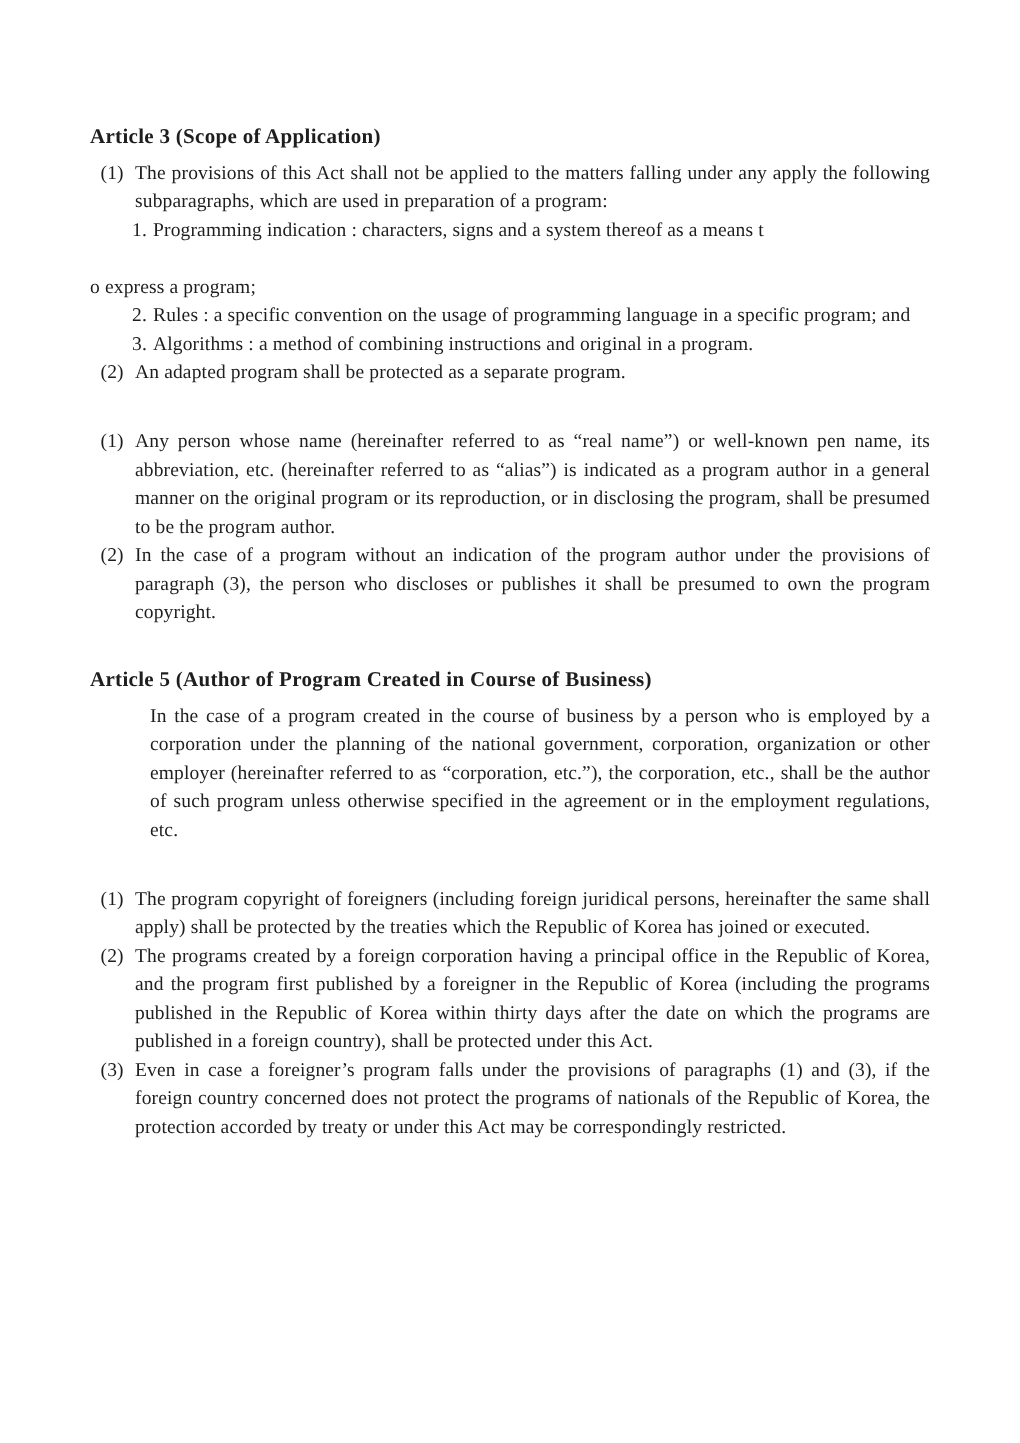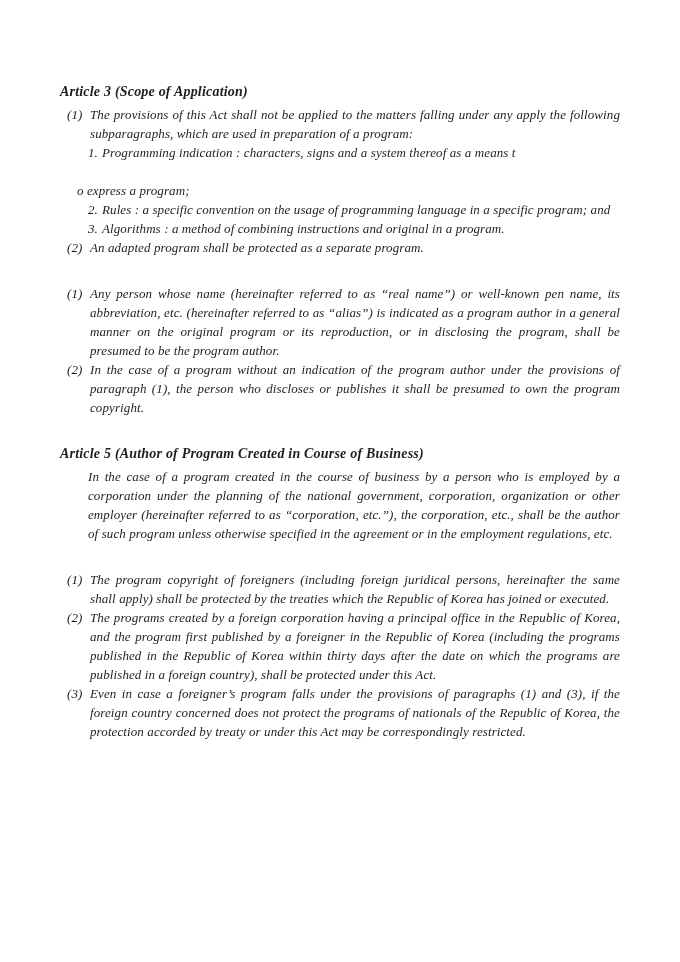--- a/index.html
+++ b/index.html
@@ -4,43 +4,43 @@
 <style>
   * { box-sizing: border-box; }
   html, body { margin: 0; padding: 0; }
   body {
     width: 680px;
     min-height: 962px;
     background: #ffffff;
     color: #1e1e1e;
     font-family: "Liberation Serif", "DejaVu Serif", serif;
   }
-  .page { padding: 82px 60px 40px 60px; font-style: italic; }
+  .page { padding: 82px 60px 40px 60px; }
   .article { margin-bottom: 27px; }
   .heading {
     font-size: 14px;
     font-weight: 700;
     line-height: 20px;
     margin: 0 0 3px 0;
     letter-spacing: 0.2px;
   }
   .block {
     font-size: 13px;
     line-height: 19px;
     text-align: justify;
     letter-spacing: 0.1px;
   }
   .para { display: flex; margin-left: 7px; }
   .para > .marker { flex: 0 0 23px; }
   .sub { display: flex; margin-left: 28px; }
   .sub > .marker { flex: 0 0 14px; }
   .text { flex: 1 1 auto; }
-  .flush { margin-left: 17px; }
+  .flush { margin-left: 0; }
   .gap-top { margin-top: 19px; }
-  .body-indent { margin-left: 28px; }
+  .body-indent { margin-left: 40px; }
 </style>
 </head>
 <body>
 
 <div class="page">
 
   <section class="article">
     <h2 class="heading">Article 3 (Scope of Application)</h2>
     <div class="block para">
       <span class="marker">(1)</span>
@@ -65,21 +65,21 @@
     </div>
   </section>
 
   <section class="article">
     <div class="block para">
       <span class="marker">(1)</span>
       <span class="text">Any person whose name (hereinafter referred to as “real name”) or well-known pen name, its abbreviation, etc. (hereinafter referred to as “alias”) is indicated as a program author in a general manner on the original program or its reproduction, or in disclosing the program, shall be presumed to be the program author.</span>
     </div>
     <div class="block para">
       <span class="marker">(2)</span>
-      <span class="text">In the case of a program without an indication of the program author under the provisions of paragraph (1), the person who discloses or publishes it shall be presumed to own the program copyright.</span>
+      <span class="text">In the case of a program without an indication of the program author under the provisions of paragraph (3), the person who discloses or publishes it shall be presumed to own the program copyright.</span>
     </div>
   </section>
 
   <section class="article">
     <h2 class="heading">Article 5 (Author of Program Created in Course of Business)</h2>
     <div class="block body-indent">In the case of a program created in the course of business by a person who is employed by a corporation under the planning of the national government, corporation, organization or other employer (hereinafter referred to as “corporation, etc.”), the corporation, etc., shall be the author of such program unless otherwise specified in the agreement or in the employment regulations, etc.</div>
   </section>
 
   <section class="article">
     <div class="block para">

